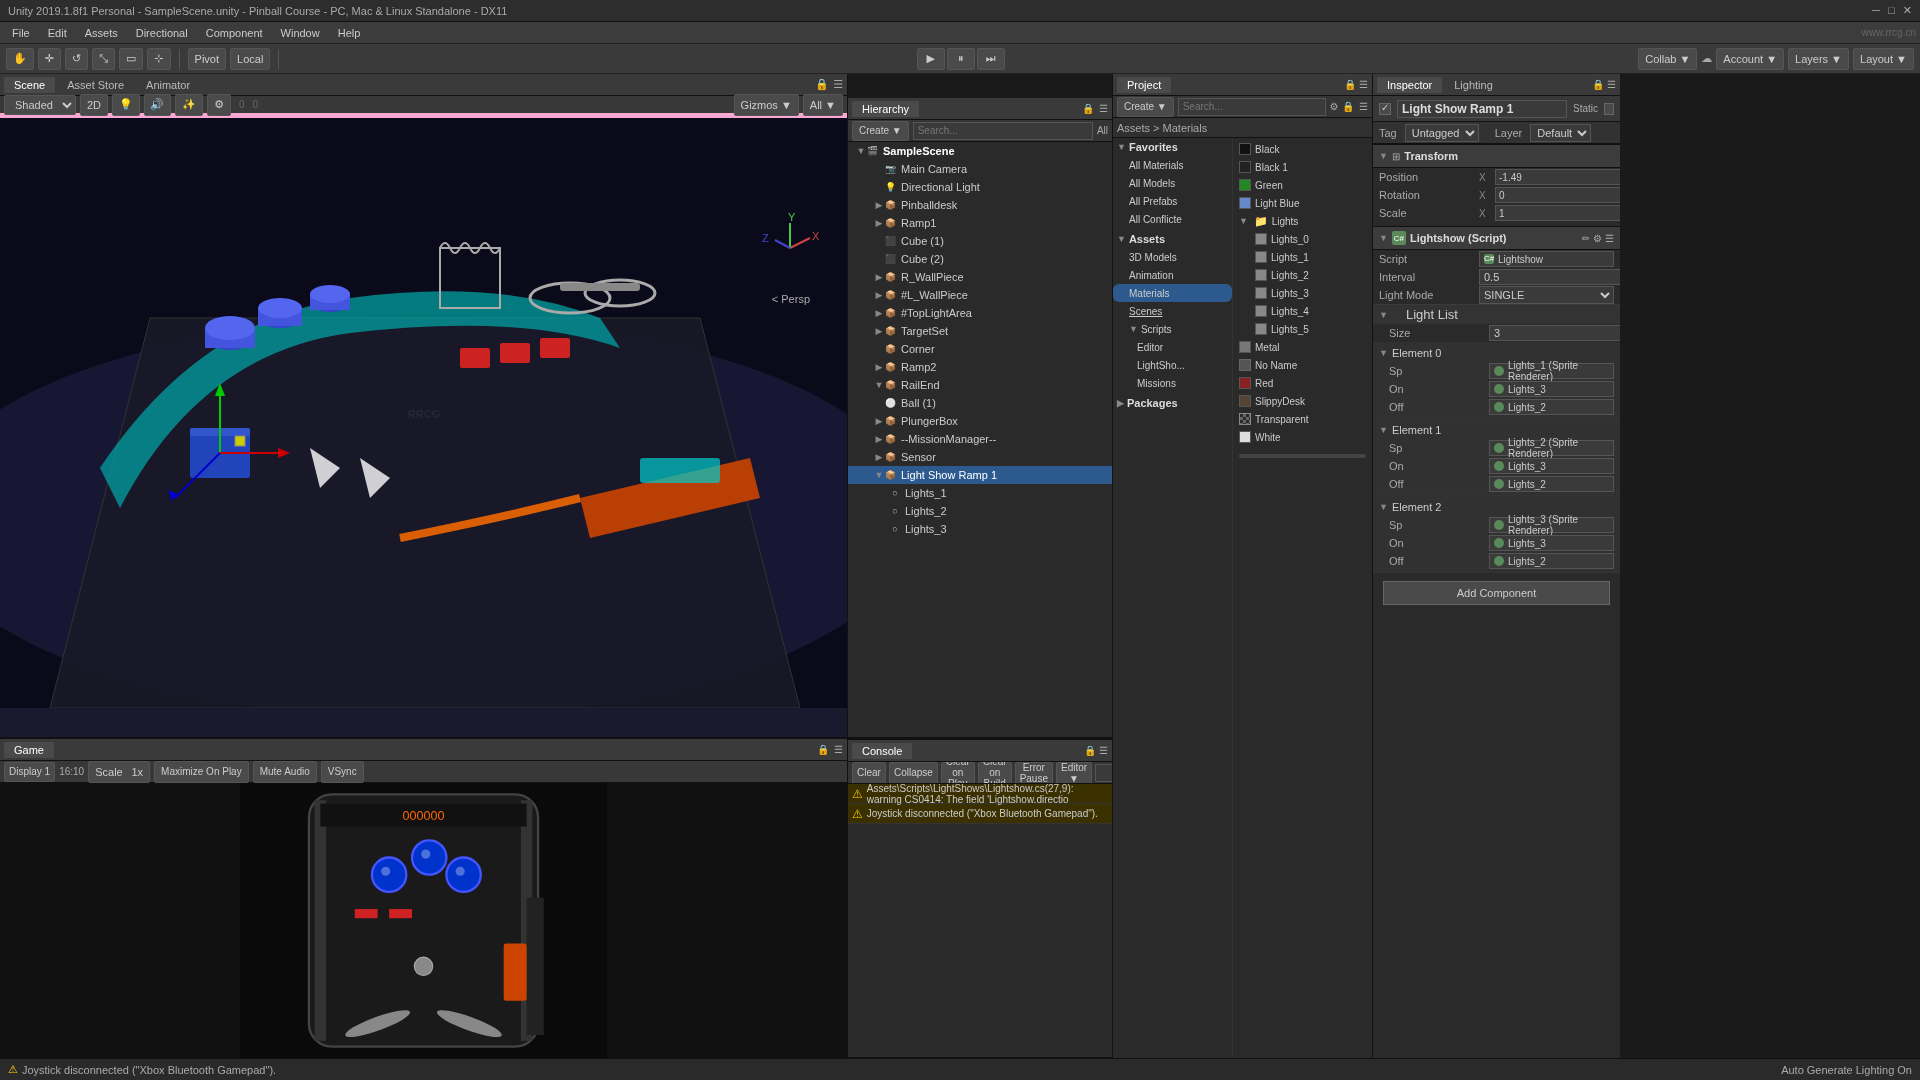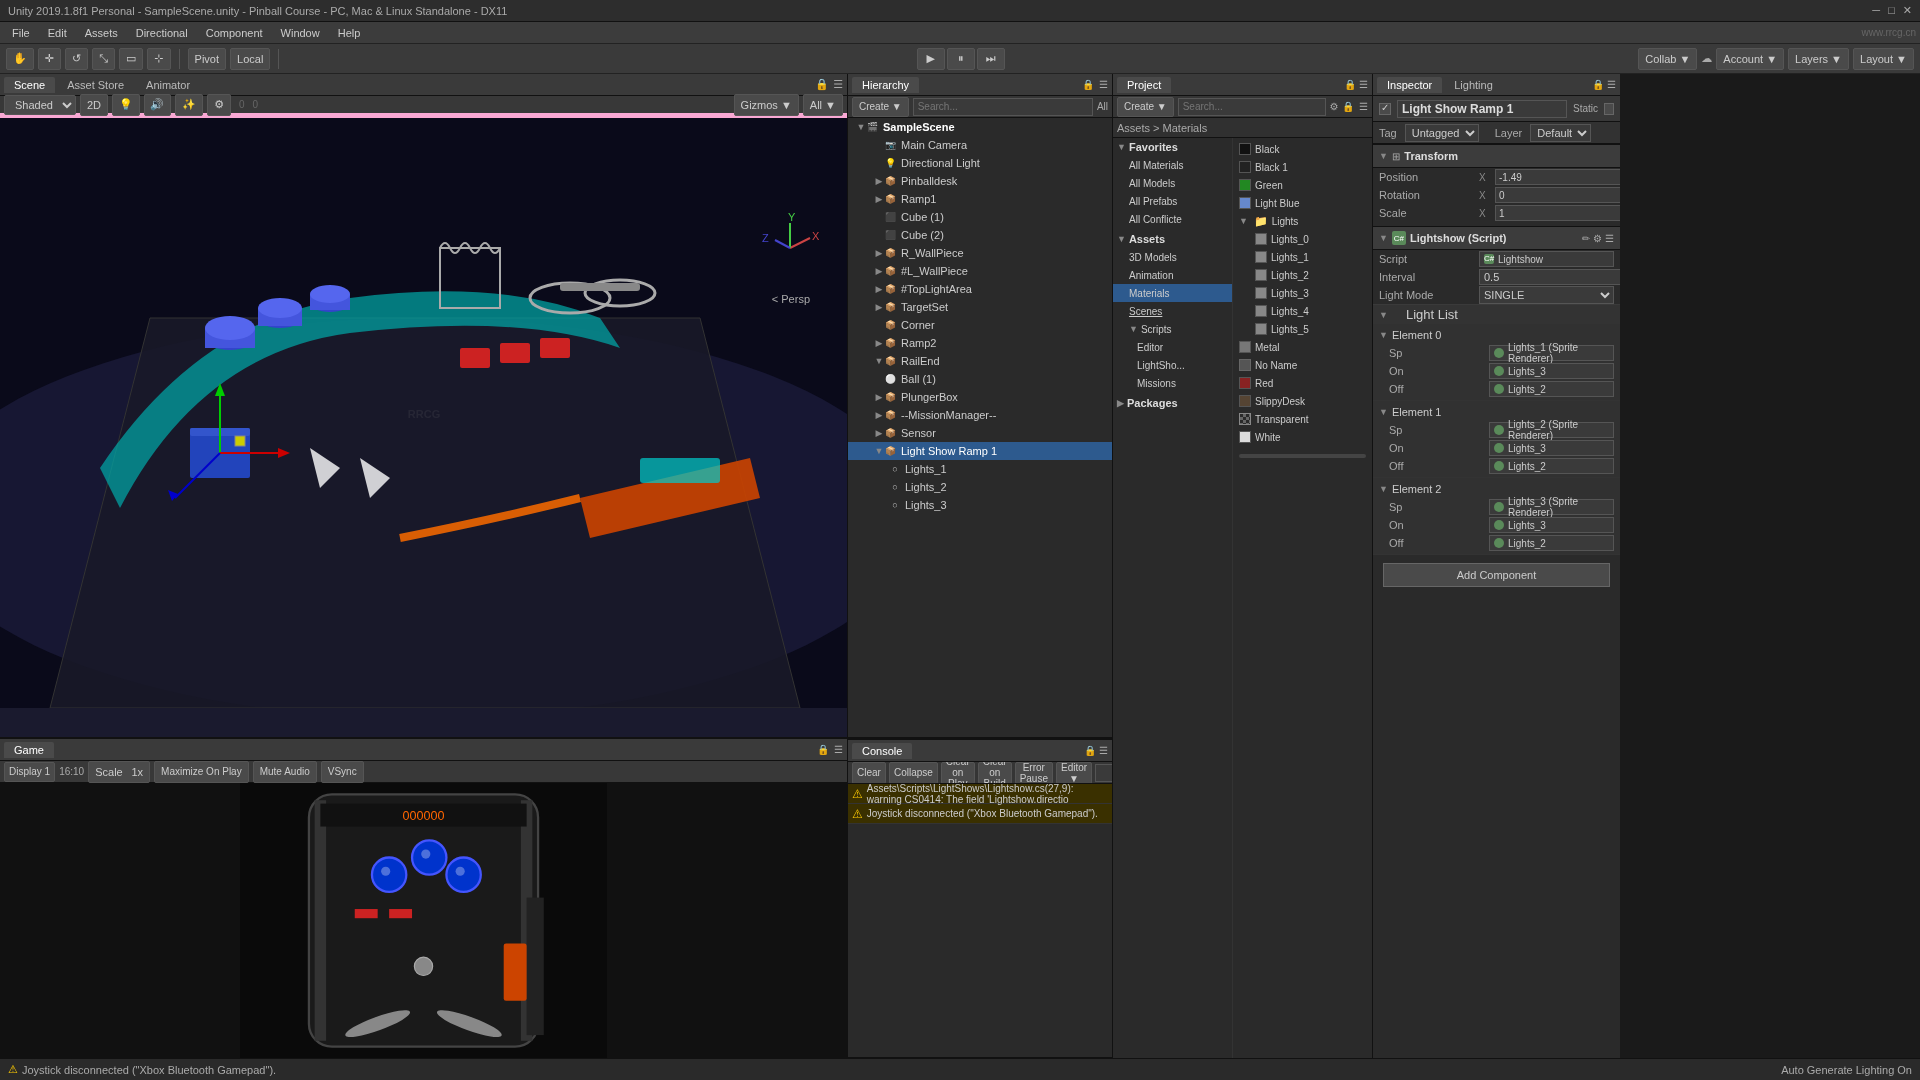--- a/index.html
+++ b/index.html
@@ -556,21 +556,21 @@
           <circle cx="127" cy="77" r="4" fill="white" opacity="0.3"></circle>
           <circle cx="162" cy="62" r="4" fill="white" opacity="0.3"></circle>
           <circle cx="192" cy="77" r="4" fill="white" opacity="0.3"></circle>
         </svg>
       </div>
     </div>
   </div>
 
   <div id="middle-area" style="display:flex; flex-direction:column; width:265px; border-right:1px solid #111;">
 
-    <div id="hierarchy-panel" style="flex:1; background:#2a2a2a; overflow:hidden; display:flex; flex-direction:column;">
+    <div id="hierarchy-panel" style="flex:1; background:#2a2a2a; overflow:hidden; display:flex; flex-direction:column;margin-top:24px;">
       <div class="panel-tab-bar">
         <span class="panel-tab active">Hierarchy</span>
         <span style="margin-left:auto; display:flex; gap:4px;">
           <button style="background:none;border:none;color:#aaa;cursor:pointer;font-size:10px;">🔒</button>
           <button style="background:none;border:none;color:#aaa;cursor:pointer;font-size:10px;">☰</button>
         </span>
       </div>
       <div style="height:22px; background:#353535; display:flex; align-items:center; padding:0 4px; gap:4px; border-bottom:1px solid #111;">
         <button class="dropdown-btn" style="font-size:10px;">Create ▼</button>
         <input type="text" style="flex: 1 1 0%; height: 18px; background: rgb(58, 58, 58); border: 1px solid rgb(85, 85, 85); color: rgb(204, 204, 204); font-size: 10px; padding: 0px 4px;" placeholder="Search...">
@@ -774,21 +774,21 @@
         <div class="project-item" style="padding-left:16px; font-size:10px;">All Materials</div>
         <div class="project-item" style="padding-left:16px; font-size:10px;">All Models</div>
         <div class="project-item" style="padding-left:16px; font-size:10px;">All Prefabs</div>
         <div class="project-item" style="padding-left:16px; font-size:10px;">All Conflicte</div>
 
         <div class="project-item" style="font-weight:bold; color:#ddd; margin-top:2px;">
           <span style="font-size:9px; color:#888; margin-right:3px;">▼</span>Assets
         </div>
         <div class="project-item" style="padding-left:16px; font-size:10px;">3D Models</div>
         <div class="project-item" style="padding-left:16px; font-size:10px;">Animation</div>
-        <div class="project-item selected" style="padding-left:16px; font-size:10px;">Materials</div>
+        <div class="project-item selected" style="padding-left:16px; font-size:10px;border-radius:6px;">Materials</div>
         <div class="project-item" style="padding-left:16px; font-size:10px;text-decoration:underline;">Scenes</div>
         <div class="project-item" style="padding-left:16px; font-size:10px;">
           <span style="font-size:9px; color:#888; margin-right:3px;">▼</span>Scripts
         </div>
         <div class="project-item" style="padding-left:24px; font-size:10px;">Editor</div>
         <div class="project-item" style="padding-left:24px; font-size:10px;">LightSho...</div>
         <div class="project-item" style="padding-left:24px; font-size:10px;">Missions</div>
 
         <div class="project-item" style="font-weight:bold; color:#ddd; margin-top:2px;">
           <span style="font-size:9px; color:#888; margin-right:3px;">▶</span>Packages
@@ -974,20 +974,24 @@
       <select style="flex:1; background:#3a3a3a; border:1px solid #555; color:#ccc; font-size:11px; height:18px;">
         <option>SINGLE</option>
       </select>
     </div>
 
     <div style="height:20px; background:#333; display:flex; align-items:center; padding:0 6px; border-top:1px solid #3a3a3a;">
       <span style="color:#888; font-size:9px;">▼</span>
       <span style="color:#ccc; font-size:13px; margin-left:18px;">Light List</span>
     </div>
 
+    <div class="inspector-row" style="padding-left:16px;">
+      <span class="inspector-label">Size</span>
+      <input class="inspector-field" type="text" value="3" style="">
+    </div>
 
     <div style="background:#313131; border-bottom:1px solid #333; padding:2px 0;">
       <div style="height:18px; display:flex; align-items:center; padding:0 6px;">
         <span style="color:#888; font-size:9px;">▼</span>
         <span style="color:#ccc; font-size:11px; margin-left:4px;">Element 0</span>
       </div>
       <div class="inspector-row" style="padding-left:16px;">
         <span class="inspector-label">Sp</span>
         <div class="obj-ref">
           <span class="obj-ref-icon"></span>

